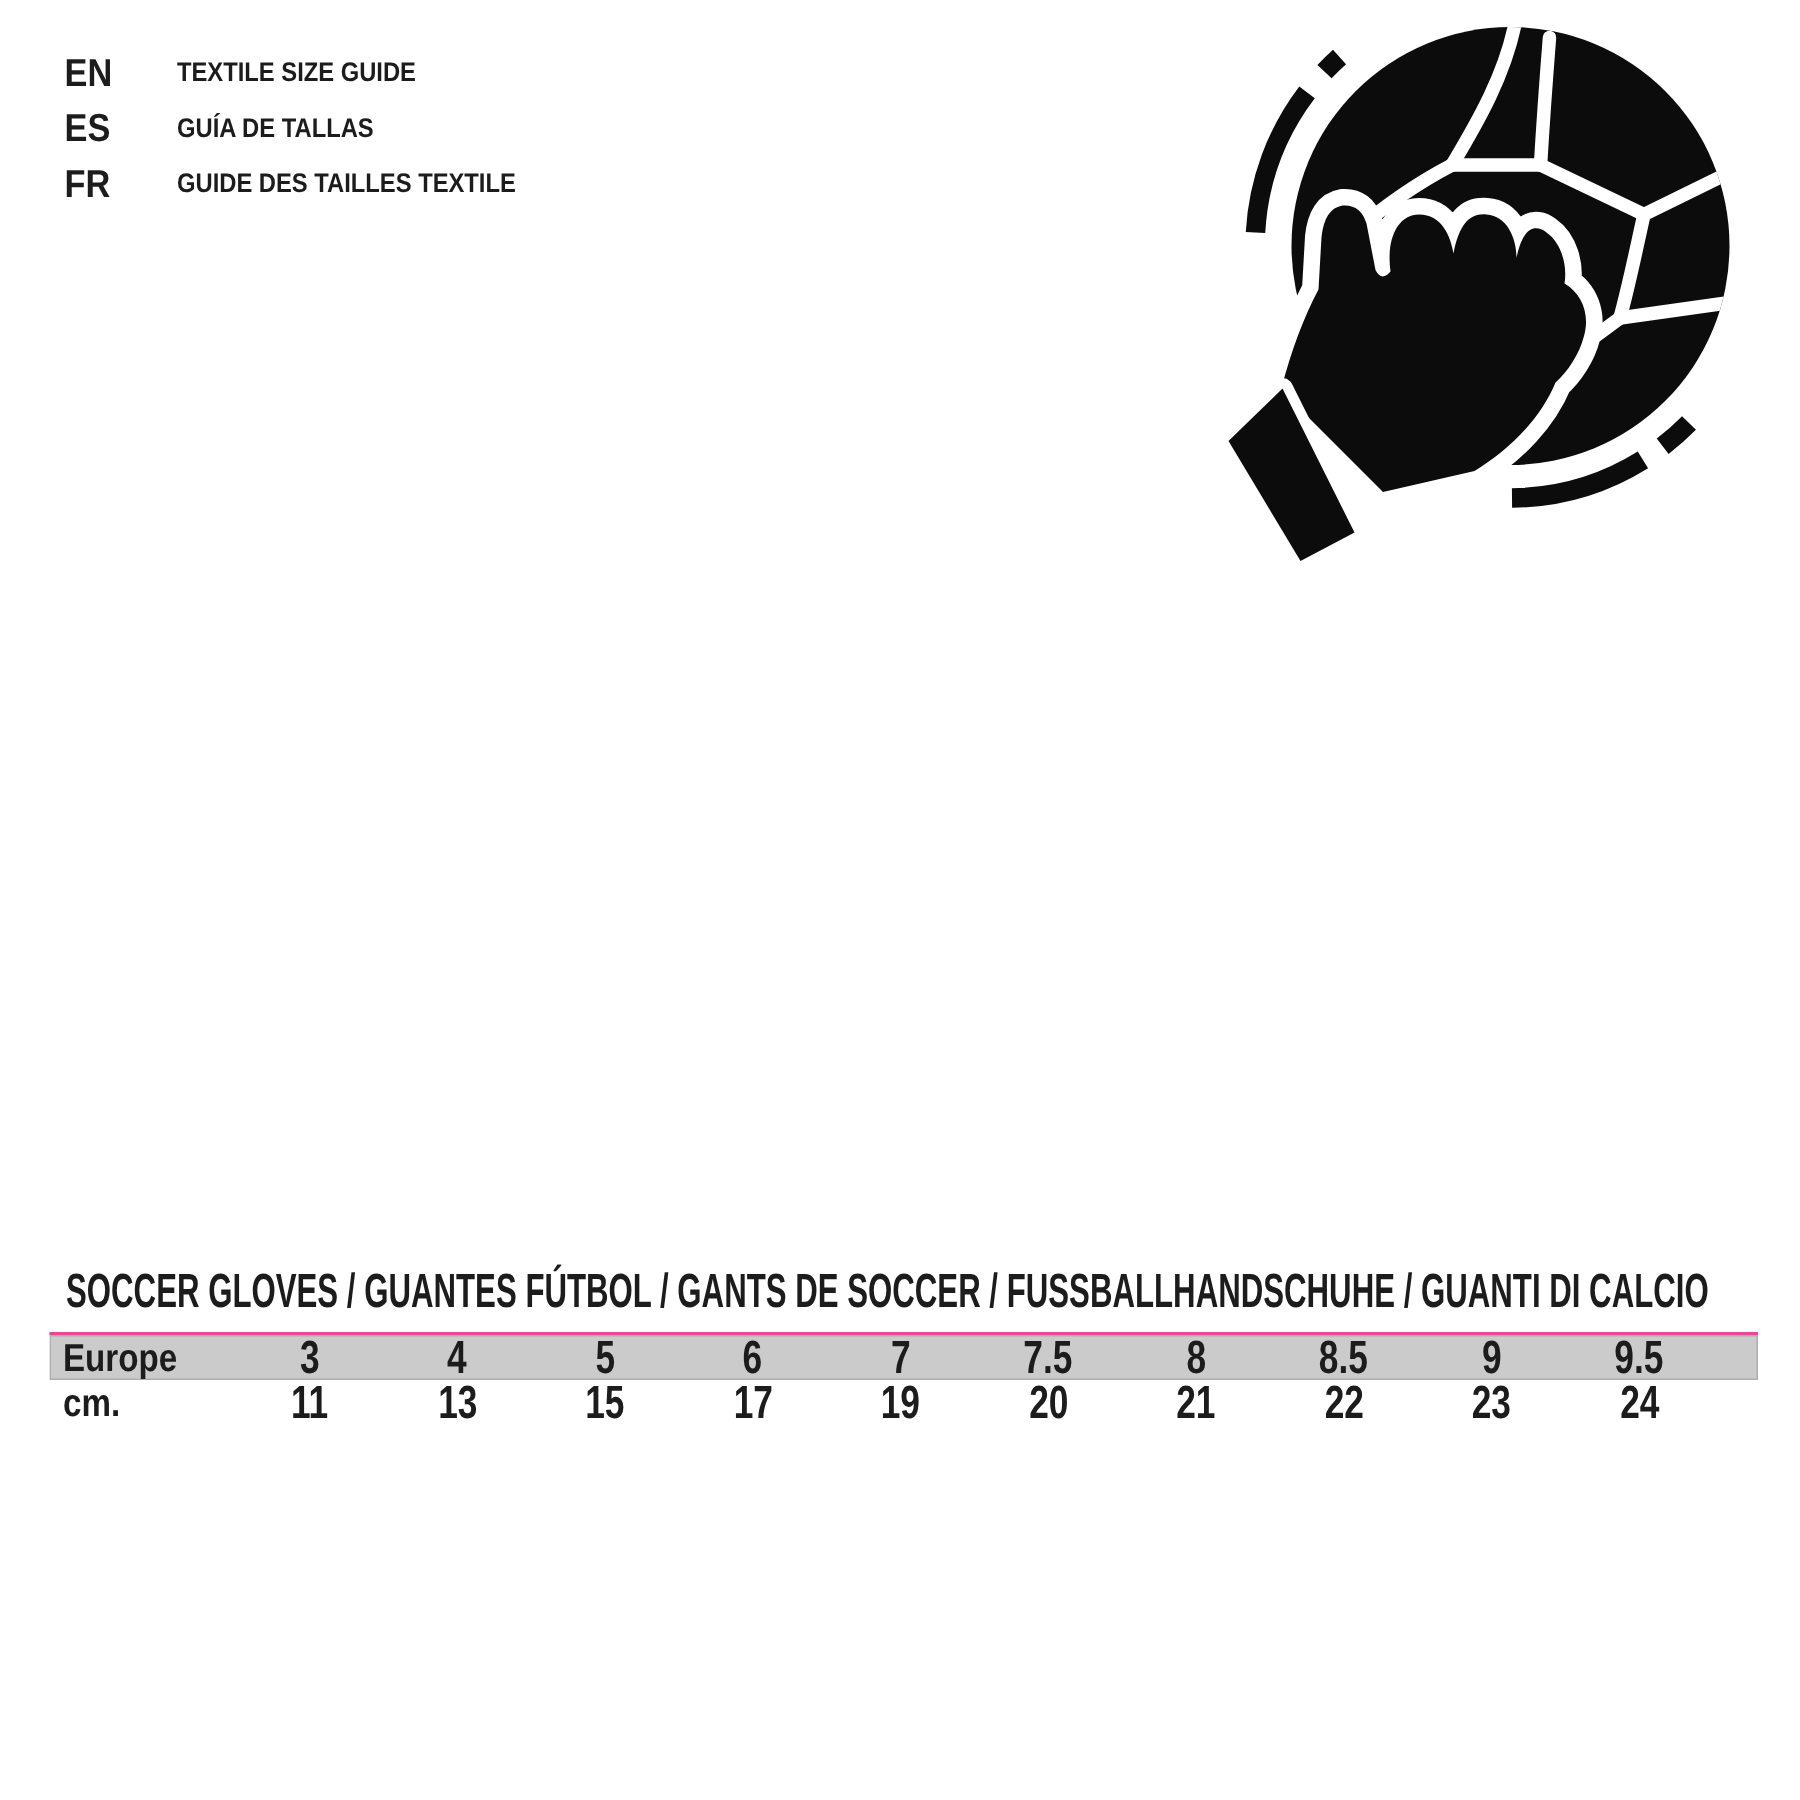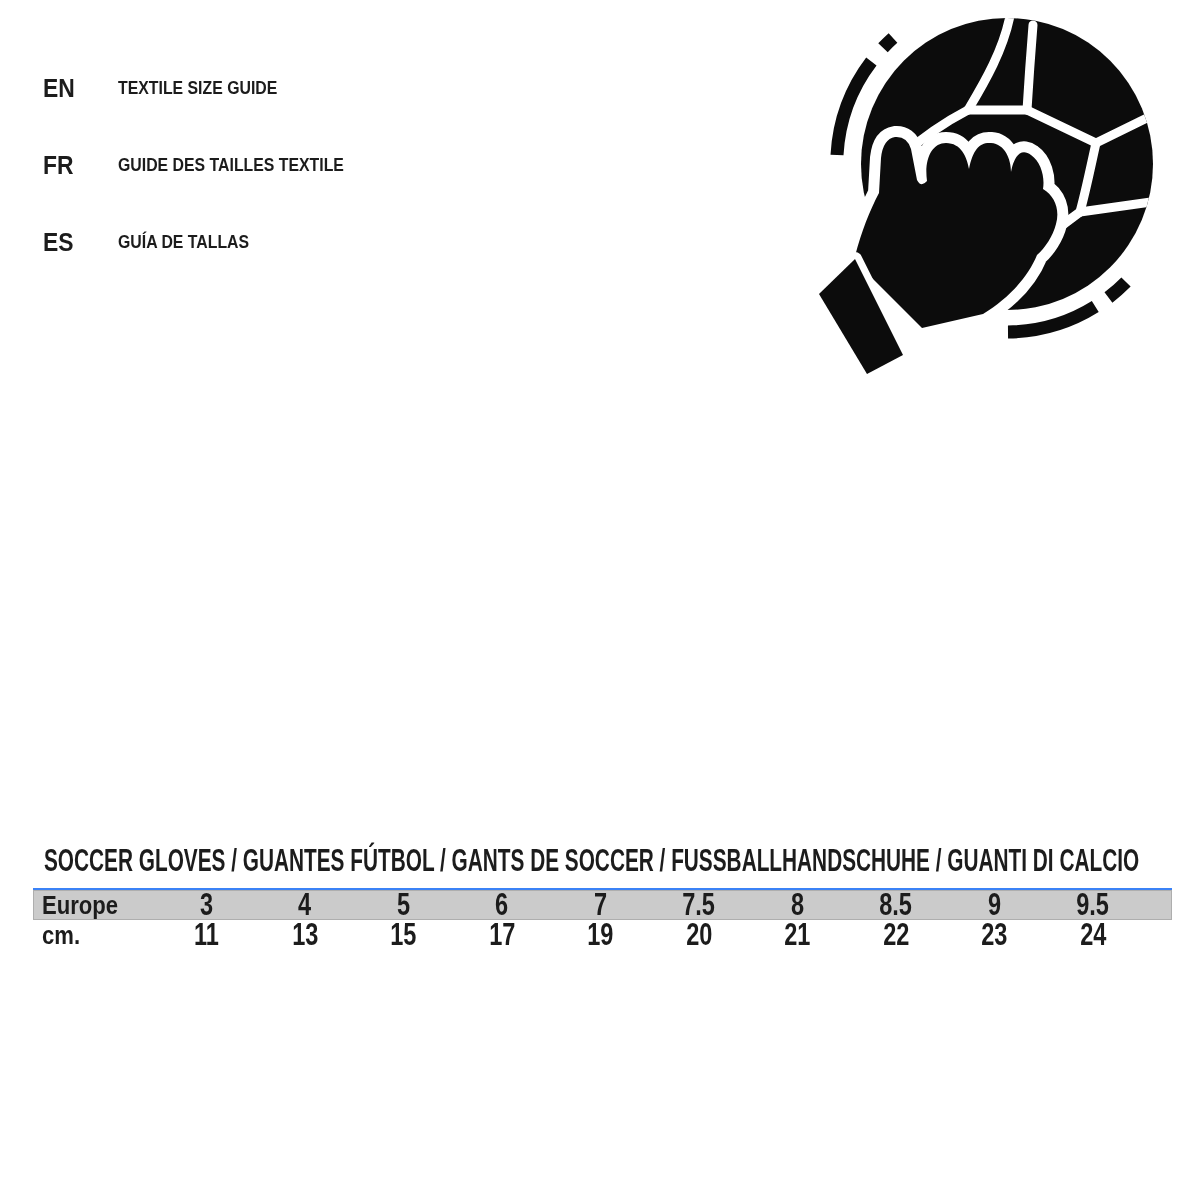--- a/index.html
+++ b/index.html
@@ -12,67 +12,67 @@
     font-family:"Liberation Sans", sans-serif;
     color:#1c1c1c;
   }
 
   
   .langs {
     position:absolute; left:43px; top:30px;
     list-style:none;
     font-weight:bold;
   }
-  .langs li { display:flex; height:37px; line-height:37px;margin-top:40px; }
+  .langs li { display:flex; height:37px; line-height:37px; }
   .langs .code { width:75px; font-size:26px; }
   .langs .label { font-size:18px; white-space:nowrap; }
   .cnd { display:inline-block; transform:scaleX(0.88); transform-origin:0 50%; }
 
   
   .icon-wrap { position:absolute; left:815px; top:5px; width:365px; height:370px; }
   .icon-wrap svg { width:100%; height:100%; display:block; }
 
   
   .table-title {
     position:absolute; left:44px; top:842px;
     font-size:32px; font-weight:bold; white-space:nowrap;
   }
   .table-title .ttl { display:inline-block; transform:scaleX(0.65); transform-origin:0 50%; }
 
   .size-table { position:absolute; left:33px; top:888px; width:1139px; font-weight:bold; }
   .strow { display:flex; align-items:center; height:30px; }
   .strow.hl {
     background:#cbcbcb;
     height:32px;
-    border-top:2px solid #3b82f6;
+    border-top:2px solid #ec4899;
     box-shadow:inset 0 0 0 1px #aeaeae;
   }
   .c0 { width:124px; padding-left:9px; font-size:26px; text-align:left; }
   .c0 .cell-txt { display:inline-block; transform:scaleX(0.85); transform-origin:0 50%; }
   .cv { width:98.5px; font-size:31px; text-align:center; }
   .cv .cell-txt { display:inline-block; transform:scaleX(0.76); transform-origin:50% 50%; }
   .cfill { flex:1; }
 </style>
 </head>
 <body>
 
 <div class="canvas">
 
   <ul class="langs">
     <li>
       <span class="code"><span class="cnd">EN</span></span>
       <span class="label"><span class="cnd">TEXTILE SIZE GUIDE</span></span>
     </li>
     <li>
+      <span class="code"><span class="cnd">ES</span></span>
+      <span class="label"><span class="cnd">GUÍA DE TALLAS</span></span>
+    </li>
+    <li>
       <span class="code"><span class="cnd">FR</span></span>
       <span class="label"><span class="cnd">GUIDE DES TAILLES TEXTILE</span></span>
-    </li>
-    <li>
-      <span class="code"><span class="cnd">ES</span></span>
-      <span class="label"><span class="cnd">GUÍA DE TALLAS</span></span>
     </li>
   </ul>
 
   <div class="icon-wrap">
     <svg viewBox="0 0 365 370" xmlns="http://www.w3.org/2000/svg">
       <defs>
         <clipPath id="bc">
             <circle cx="192" cy="159" r="146"></circle>
           </clipPath>
       </defs>

